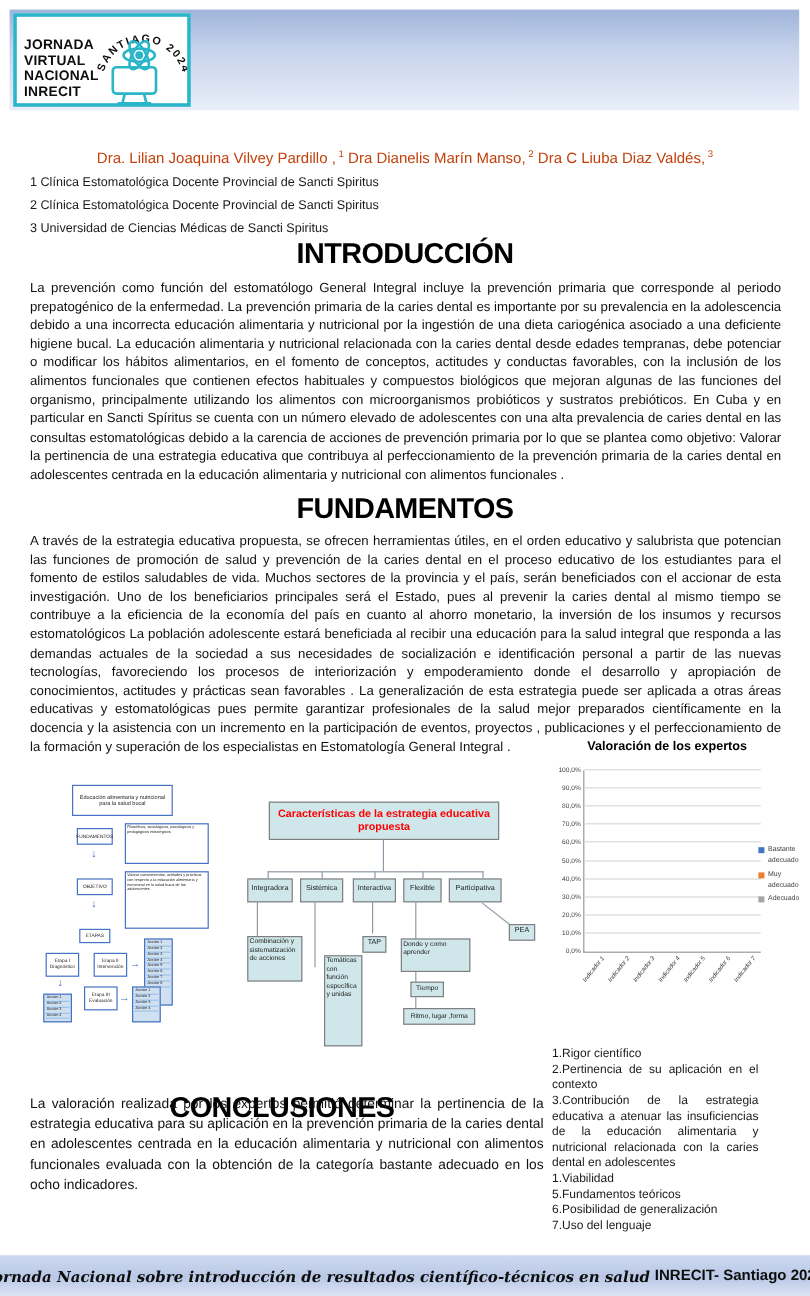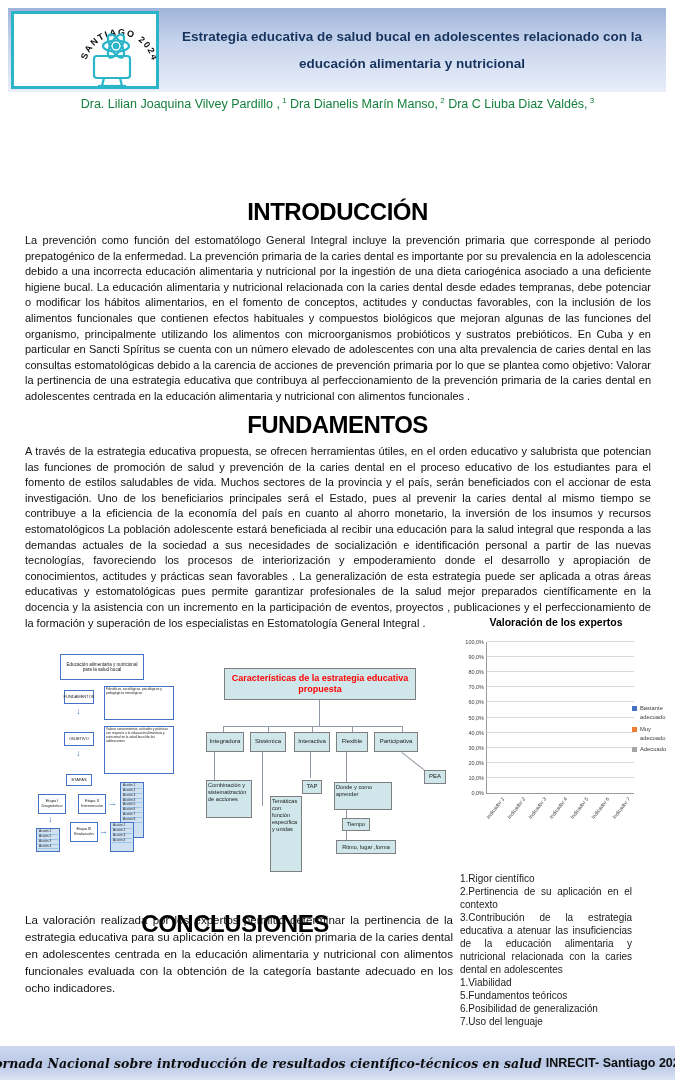--- a/index.html
+++ b/index.html
@@ -13,22 +13,22 @@
               border:3px solid #2ab5c9; }
   .logo-words { position:absolute; left:6px; top:18px; font-weight:bold; font-size:11.5px;
                 line-height:13px; color:#0d0d0d; letter-spacing:0.2px; }
   .logo-svg { position:absolute; right:0px; top:2px; }
   .header-title { position:absolute; left:150px; right:0; top:0; bottom:0;
                   display:flex; align-items:center; justify-content:center; text-align:center; }
   .header-title span { display:inline-block; max-width:470px; font-weight:bold; font-size:13.5px;
                        line-height:27px; color:#16335e; }
 
   
-  .authors { position:absolute; top:96px; left:0; width:100%; text-align:center;
-             font-size:12.5px; color:#15803d; }
+  .authors { position:absolute; top:124px; left:0; width:100%; text-align:center;
+             font-size:12.5px; color:#c2410c; }
   .authors sup { font-size:8px; }
   .affiliations { position:absolute; top:146px; left:25px; font-size:10.5px; color:#1a1a1a; }
   .aff-line { margin-bottom:7px; }
 
   
   .sec-head { position:absolute; left:0; width:100%; text-align:center; font-weight:bold;
               font-size:24px; color:#000; letter-spacing:-0.5px; }
   .sec-head.conc { width:470px; }
   .body-text { position:absolute; left:25px; width:626px; font-size:11px; line-height:15.6px;
                text-align:justify; color:#111; }
@@ -83,44 +83,52 @@
   .footer .plain { font-family:"Liberation Sans", sans-serif; font-weight:bold; font-size:12.5px;
                    color:#0d0d0d; margin-left:4px; }
 </style>
 </head>
 <body>
 
 <div class="poster">
 
   <div class="header">
     <div class="logo-box">
+      <div class="logo-words">
+          <div>JORNADA</div>
+          <div>VIRTUAL</div>
+          <div>NACIONAL</div>
+          <div>INRECIT</div>
+        </div>
       <svg class="logo-svg" width="92" height="76" viewBox="0 0 92 76">
         <defs>
             <path id="arcp" d="M 22,46 A 34,34 0 0 1 88,44"></path>
           </defs>
         <text font-size="9" font-weight="bold" fill="#0d0d0d" letter-spacing="1.5">
           <textPath href="#arcp" startOffset="2">SANTIAGO 2024</textPath>
         </text>
         <g stroke="#2ab5c9" fill="none" stroke-width="2.2">
           <ellipse cx="52" cy="30" rx="13" ry="5.5"></ellipse>
           <ellipse cx="52" cy="30" rx="13" ry="5.5" transform="rotate(60 52 30)"></ellipse>
           <ellipse cx="52" cy="30" rx="13" ry="5.5" transform="rotate(120 52 30)"></ellipse>
           <circle cx="52" cy="30" r="2.2" fill="#2ab5c9"></circle>
           <rect x="30" y="40" width="36" height="22" rx="3"></rect>
           <path d="M 40,62 L 38,70 L 58,70 L 56,62"></path>
           <line x1="34" y1="70" x2="62" y2="70"></line>
         </g>
       </svg>
     </div>
-    <div class="header-title">
-      <span>Estrategia educativa de salud bucal en adolescentes relacionado con la educación alimentaria y nutricional</span>
+  </div>
+
+  <div class="authors"><span>Dra. Lilian Joaquina  Vilvey Pardillo ,</span><sup> 1</sup><span> Dra Dianelis Marín Manso,</span><sup> 2</sup><span> Dra C Liuba Diaz Valdés,</span><sup> 3</sup></div>
+  <div class="affiliations">
+      <div class="aff-line">1 Clínica Estomatológica Docente Provincial de Sancti Spiritus</div>
+      <div class="aff-line"> 2 Clínica Estomatológica Docente Provincial de Sancti Spiritus</div>
+      <div class="aff-line">3 Universidad de Ciencias Médicas de Sancti Spiritus</div>
     </div>
-  </div>
-
-  <div class="authors"><span>Dra. Lilian Joaquina  Vilvey Pardillo ,</span><sup> 1</sup><span> Dra Dianelis Marín Manso,</span><sup> 2</sup><span> Dra C Liuba Diaz Valdés,</span><sup> 3</sup></div>
 
   <div class="sec-head" style="top:198px;">INTRODUCCIÓN</div>
   <div class="body-text" style="top:233px;">La prevención como función del estomatólogo General Integral incluye la prevención primaria que corresponde al periodo prepatogénico de la enfermedad. La prevención primaria de la caries dental es importante por su prevalencia en la adolescencia debido a una incorrecta educación alimentaria y nutricional por la ingestión de una dieta cariogénica asociado a una deficiente higiene bucal. La educación alimentaria y nutricional relacionada con la caries dental desde edades tempranas, debe potenciar o modificar los hábitos alimentarios, en el fomento de conceptos, actitudes y conductas favorables, con la inclusión de los alimentos funcionales que contienen efectos habituales y compuestos biológicos que mejoran algunas de las funciones del organismo, principalmente utilizando los alimentos con microorganismos probióticos y sustratos prebióticos. En Cuba y en particular en Sancti Spíritus se cuenta con un número elevado de adolescentes con una alta prevalencia de caries dental en las consultas estomatológicas  debido a la carencia de acciones de prevención primaria por lo que se plantea como objetivo: Valorar la pertinencia de una estrategia educativa que contribuya al perfeccionamiento de la prevención primaria de la caries dental en adolescentes centrada en la educación alimentaria y nutricional con alimentos funcionales .</div>
 
   <div class="sec-head" style="top:411px;">FUNDAMENTOS</div>
   <div class="body-text" style="top:444px;">A través de la estrategia educativa propuesta,   se ofrecen herramientas útiles,  en el orden educativo y salubrista que potencian las funciones de promoción de salud y prevención de la caries dental en el proceso educativo de los estudiantes para el fomento de estilos saludables de vida. Muchos sectores de la provincia  y el país, serán beneficiados con el accionar de esta investigación. Uno de los beneficiarios principales será el Estado, pues al prevenir la caries dental al mismo tiempo se contribuye a la eficiencia de la economía del país en cuanto al ahorro monetario, la inversión de los insumos y recursos estomatológicos  La población adolescente estará beneficiada al recibir una educación para la salud integral que responda a las demandas actuales de la sociedad a sus necesidades de socialización e identificación personal a partir de las nuevas tecnologías, favoreciendo los procesos de interiorización y empoderamiento donde el desarrollo y apropiación de conocimientos, actitudes y prácticas sean favorables . La generalización de esta estrategia puede ser aplicada a otras áreas educativas y estomatológicas pues  permite garantizar  profesionales de la salud  mejor preparados científicamente  en la docencia y la asistencia con un incremento en la participación de eventos, proyectos , publicaciones  y el perfeccionamiento de la formación y superación de los especialistas en Estomatología General Integral  .</div>
 
   <div class="flow">
     <div class="fbox" style="left:32px; top:4px; width:84px; height:26px; font-size:4.6px;">Educación alimentaria y nutricional para la salud bucal</div>
     <div class="fbox" style="left:36px; top:40px; width:30px; height:14px;">FUNDAMENTOS</div>

